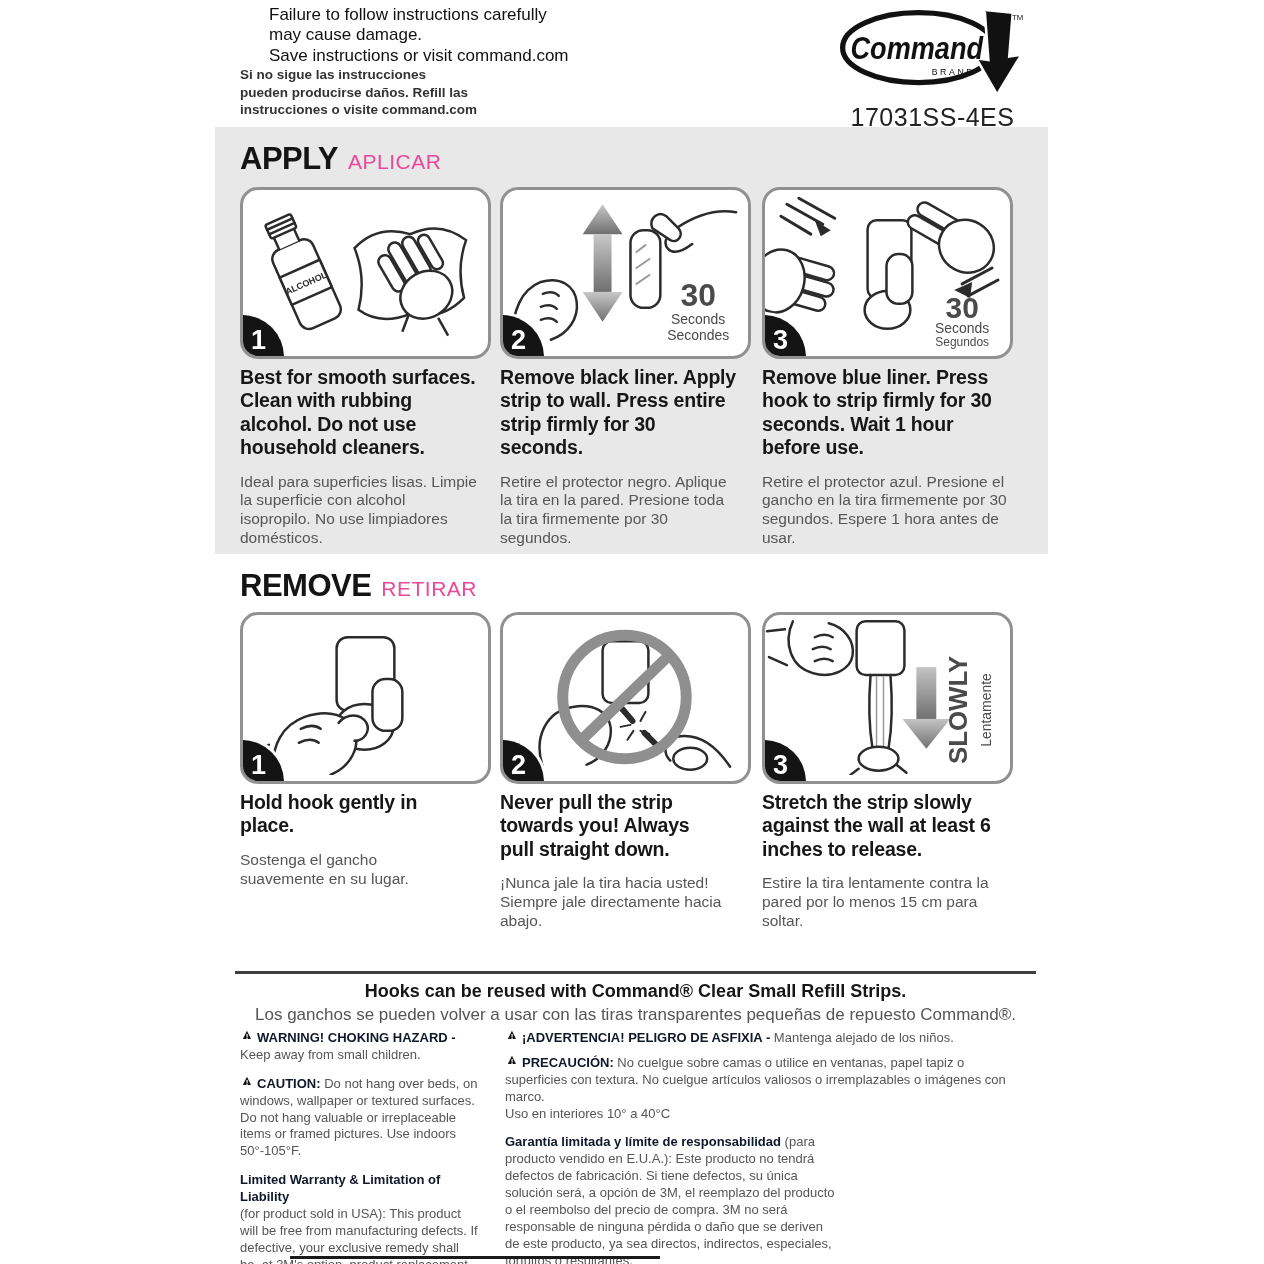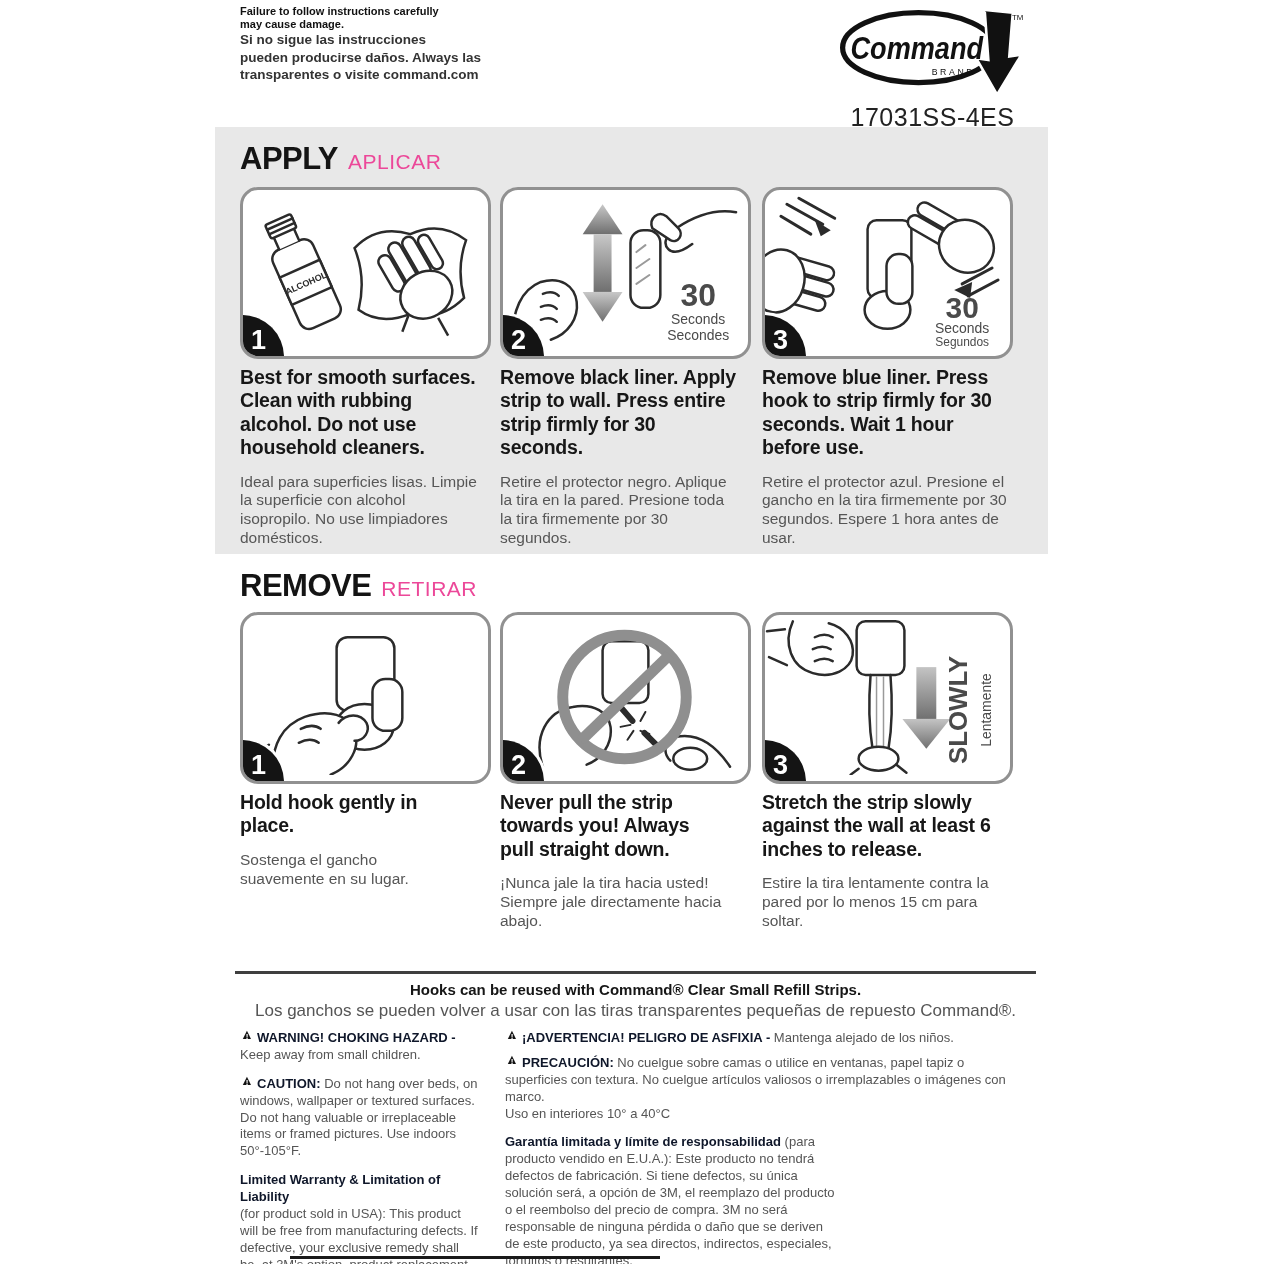--- a/index.html
+++ b/index.html
@@ -1,21 +1,21 @@
 <!DOCTYPE html>
 <html><head>
 <meta charset="utf-8">
 <style>
   html,body{margin:0;padding:0;background:#fff;}
   body{font-family:"Liberation Sans","DejaVu Sans",sans-serif;color:#1c1c1c;}
   .sheet{position:relative;width:1264px;height:1264px;background:#fff;overflow:hidden;}
 
   
   .hdr-warning{position:absolute;left:240px;top:5px;width:360px;}
-  .hdr-warning .b{font-weight:bold;font-size:11px;line-height:1.2;color:#111;}
+  .hdr-warning .b{font-weight:normal;font-size:17px;line-height:1.2;color:#111;margin-left:29px;}
   .hdr-warning .s{font-size:13.5px;line-height:1.3;color:#333;font-weight:bold;}
   .brand{position:absolute;left:840px;top:2px;width:185px;text-align:center;}
   .brand .code{font-size:25px;color:#222;letter-spacing:0.5px;line-height:1.05;margin-top:-2px;}
   .brand .site{font-size:21px;color:#222;line-height:1.1;}
 
   
   .graybox{position:absolute;left:215px;top:127px;width:833px;height:427px;background:#e8e8e8;}
   .sec-title{position:absolute;display:flex;align-items:baseline;gap:10px;}
   .sec-title .main{font-weight:800;font-size:31px;letter-spacing:-0.5px;color:#141414;}
   .sec-title .sub{font-size:21px;color:#ec4899;letter-spacing:0.5px;}
@@ -28,44 +28,45 @@
          color:#fff;font-weight:bold;font-size:27px;display:flex;align-items:flex-end;
          padding:0 0 1px 9px;box-sizing:border-box;}
 
   .step-text{position:absolute;}
   .step-text .en{font-weight:bold;font-size:19.5px;line-height:1.2;color:#171717;letter-spacing:-0.2px;}
   .step-text .es{font-size:15.5px;line-height:1.22;color:#565656;margin-top:13px;}
 
   
   .divider{position:absolute;left:235px;top:971px;width:801px;height:3px;background:#3f3f3f;}
   .reuse{position:absolute;left:235px;top:981px;width:801px;text-align:center;}
-  .reuse .en{font-weight:bold;font-size:15px;color:#161616;}
+  .reuse .en{font-weight:bold;font-size:18px;color:#161616;}
   .reuse .es{font-size:17px;color:#555;margin-top:3px;}
   .fcol{position:absolute;font-size:13px;line-height:1.3;}
   .fcol .blk{margin-bottom:12px;}
   .fcol .t{font-weight:bold;color:#0f172a;}
   .fcol .g{color:#555;}
   .tri{position:relative;display:inline-block;width:15px;height:13px;margin-right:2px;vertical-align:-1px;}
   .tri-glyph{position:absolute;left:0;top:-3px;color:#111;font-size:14px;line-height:1;}
   .tri-mark{position:absolute;left:7px;top:3px;transform:translate(-50%,0);color:#fff;font-size:8px;font-weight:bold;line-height:1;}
   .crop-line{position:absolute;left:290px;top:1256px;width:370px;height:3px;background:#191919;}
 
   .ill-text{fill:#4a4a4a;}
 </style>
 </head>
 <body>
 
 <div class="sheet">
 
   <div class="hdr-warning">
     <div class="b">Failure to follow instructions carefully</div>
     <div class="b">may cause damage.</div>
+    <div class="b">Save instructions or visit command.com</div>
     <div class="s">Si no sigue las instrucciones</div>
-    <div class="s">pueden producirse daños. Always las</div>
-    <div class="s">transparentes o visite command.com</div>
+    <div class="s">pueden producirse daños. Refill las</div>
+    <div class="s">instrucciones o visite command.com</div>
   </div>
 
   <div class="brand">
     <svg viewBox="0 0 212 114" width="185" height="100">
       <ellipse cx="90" cy="52" rx="87" ry="40" fill="#fff" stroke="#111" stroke-width="6"></ellipse>
       <path d="M158,8 L198,12 L194,62 L208,60 L180,106 L156,64 L170,66 L166,12 Z" fill="#111" stroke="#fff" stroke-width="3"></path>
       <text x="88" y="65" text-anchor="middle" font-size="37" font-weight="bold" font-style="italic" fill="#111" textLength="152" lengthAdjust="spacingAndGlyphs">Command</text>
       <text x="130" y="83" text-anchor="middle" font-size="10" letter-spacing="3" fill="#111">BRAND</text>
       <text x="197" y="20" font-size="9" fill="#111">TM</text>
     </svg>

